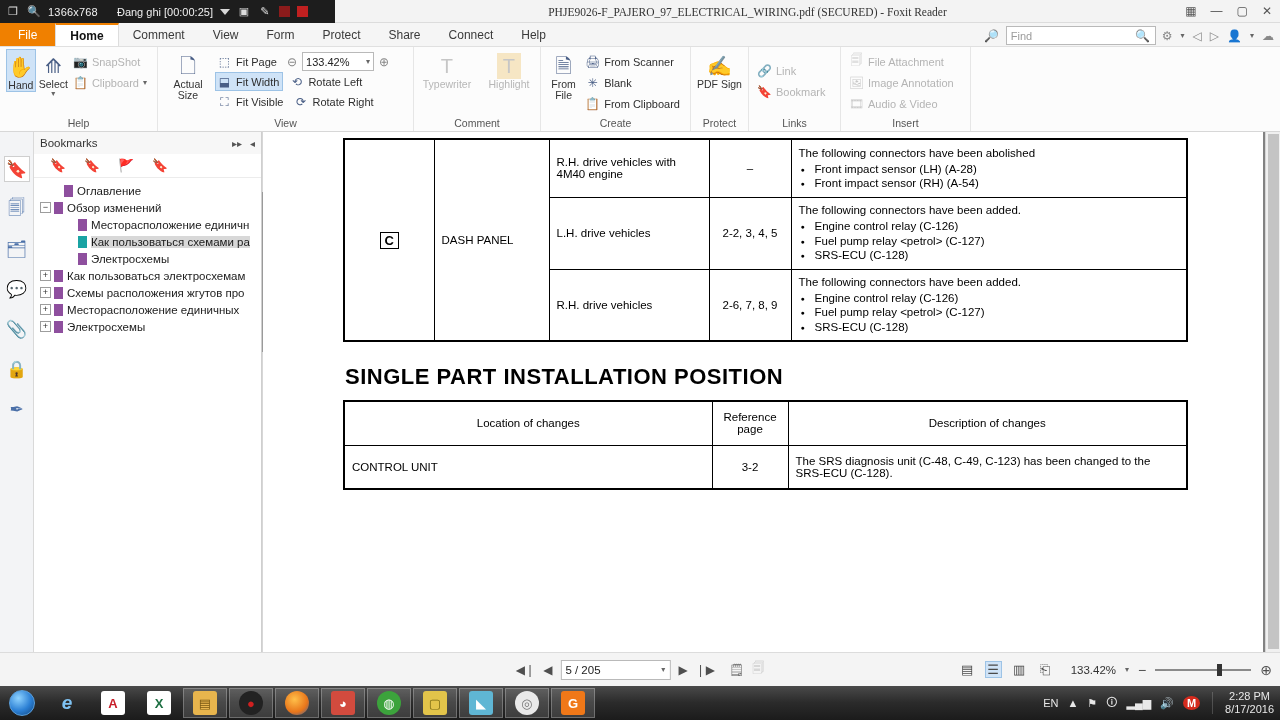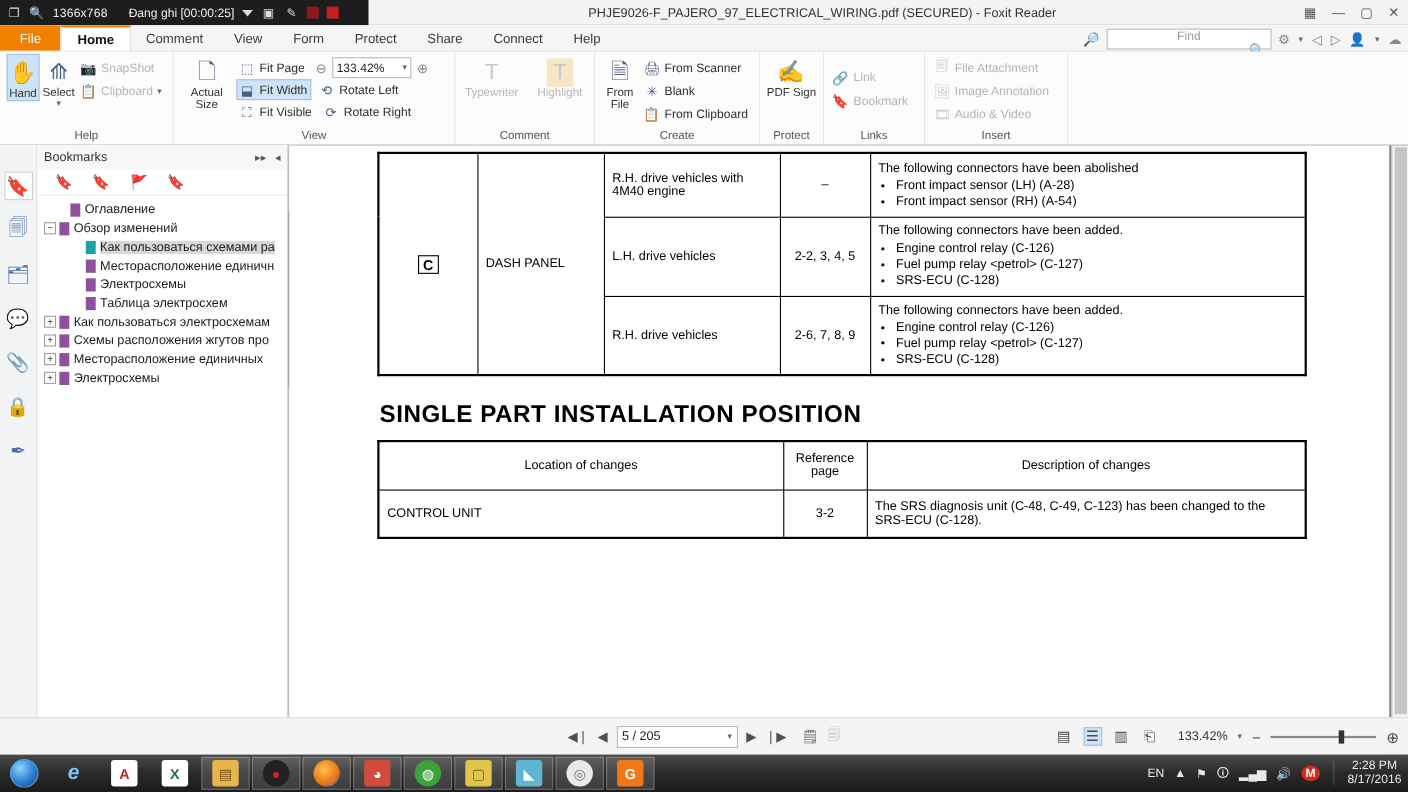--- a/index.html
+++ b/index.html
@@ -23,38 +23,38 @@
   .rec-sq { width: 11px; height: 11px; background: #c02020; }
   .rec-sq.dim { background: #8b1b1b; }
   .rec-tri { width: 0; height: 0; border-left: 5px solid transparent; border-right: 5px solid transparent; border-top: 6px solid #d8d8d8; }
   .title-rest {
     position: absolute; left: 335px; top: 0; right: 0; height: 23px;
     background: #f3f3f3; border-bottom: 1px solid #dcdcdc;
   }
   .win-title {
     position: absolute; left: 335px; top: 0; right: 0; height: 23px;
     display: flex; align-items: center; justify-content: center;
-    font-size: 11.5px; color: #333; padding-right: 120px;
+    font-size: 11.5px; color: #333; padding-right: 120px; font-family: Liberation Serif, serif;
   }
   .win-btns { position: absolute; right: 8px; top: 4px; display: flex; gap: 14px; align-items: center; }
   .win-btns span { font-size: 12px; color: #555; }
 
   
   .ribbon-tabs {
     position: absolute; left: 0; top: 23px; width: 1280px; height: 24px;
     background: #f5f5f5; border-bottom: 1px solid #e0e0e0;
     display: flex; align-items: stretch; font-size: 12px;
   }
   .tab { padding: 1px 14px; display: flex; align-items: center; color: #3a3a3a; cursor: default; }
   .tab.file { background: #f08000; color: #fff; font-weight: normal; padding: 0 18px; }
   .tab.active { background: #fff; border-left: 1px solid #ddd; border-right: 1px solid #ddd; border-top: 2px solid #f08000; color: #111; font-weight: bold; }
   .find-wrap { position: absolute; right: 4px; top: 3px; display: flex; align-items: center; gap: 4px; }
   .find-box {
     width: 150px; height: 19px; border: 1px solid #b9b9b9; background: #fff;
-    display: flex; align-items: center; padding: 0 4px; font-size: 11px; color: #9b9b9b; flex-direction: column;
+    display: flex; align-items: center; padding: 0 4px; font-size: 11px; color: #9b9b9b;
   }
   .find-box .mag { margin-left: auto; color: #3b72b5; font-size: 12px; }
   .small-ico { font-size: 12px; color: #888; padding: 0 2px; }
 
   
   .ribbon {
     position: absolute; left: 0; top: 47px; width: 1280px; height: 85px;
     background: #fcfcfc; border-bottom: 1px solid #d7d7d7;
     display: flex; align-items: stretch;
   }
@@ -395,39 +395,34 @@
       <div class="bm-row" style="padding-left:10px">
         <span class="bm-exp blank"></span>
         <span class="bm-flag"></span>
         <span class="bm-label">Оглавление</span>
       </div>
       <div class="bm-row" style="padding-left:0">
         <span class="bm-exp">−</span>
         <span class="bm-flag"></span>
         <span class="bm-label">Обзор изменений</span>
       </div>
+      <div class="bm-row" style="padding-left:24px">
+        <span class="bm-exp blank"></span>
+        <span class="bm-flag"></span>
+        <span class="bm-label">Месторасположение единичн</span>
+      </div>
       <div class="bm-row sel" style="padding-left:24px">
         <span class="bm-exp blank"></span>
         <span class="bm-flag teal"></span>
         <span class="bm-label">Как пользоваться схемами ра</span>
       </div>
       <div class="bm-row" style="padding-left:24px">
         <span class="bm-exp blank"></span>
         <span class="bm-flag"></span>
-        <span class="bm-label">Месторасположение единичн</span>
-      </div>
-      <div class="bm-row" style="padding-left:24px">
-        <span class="bm-exp blank"></span>
-        <span class="bm-flag"></span>
         <span class="bm-label">Электросхемы</span>
-      </div>
-      <div class="bm-row" style="padding-left:24px">
-        <span class="bm-exp blank"></span>
-        <span class="bm-flag"></span>
-        <span class="bm-label">Таблица электросхем</span>
       </div>
       <div class="bm-row" style="padding-left:0">
         <span class="bm-exp">+</span>
         <span class="bm-flag"></span>
         <span class="bm-label">Как пользоваться электросхемам</span>
       </div>
       <div class="bm-row" style="padding-left:0">
         <span class="bm-exp">+</span>
         <span class="bm-flag"></span>
         <span class="bm-label">Схемы расположения жгутов про</span>

